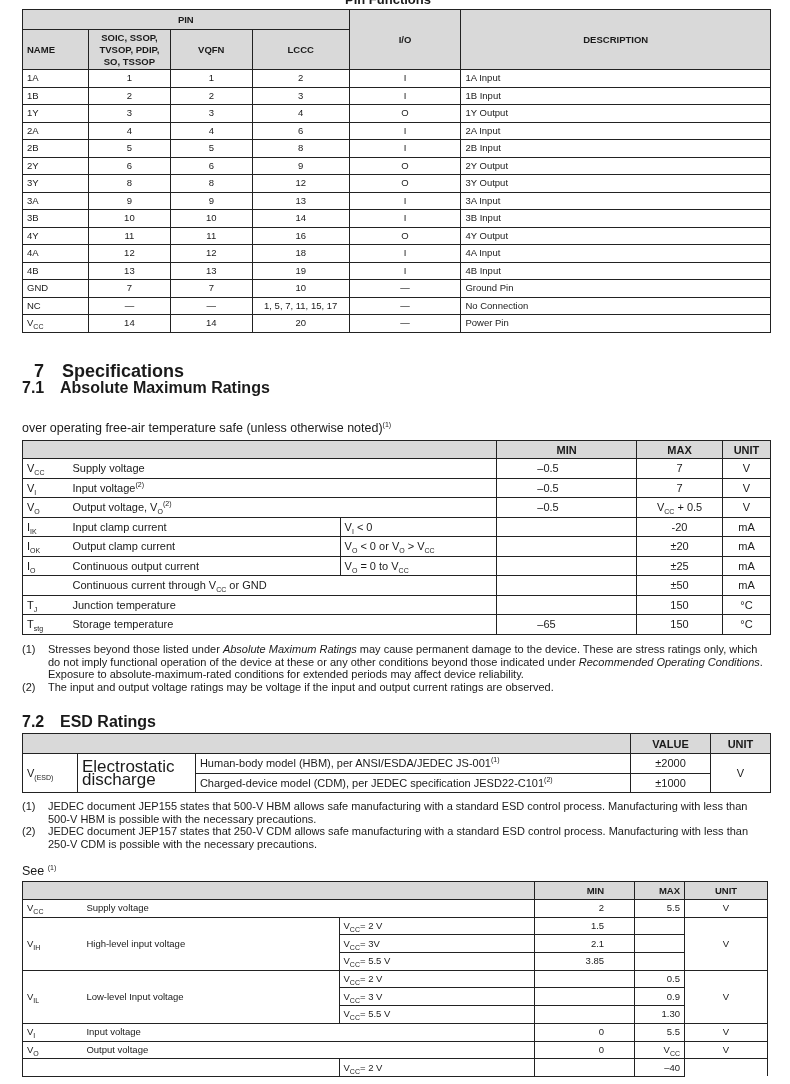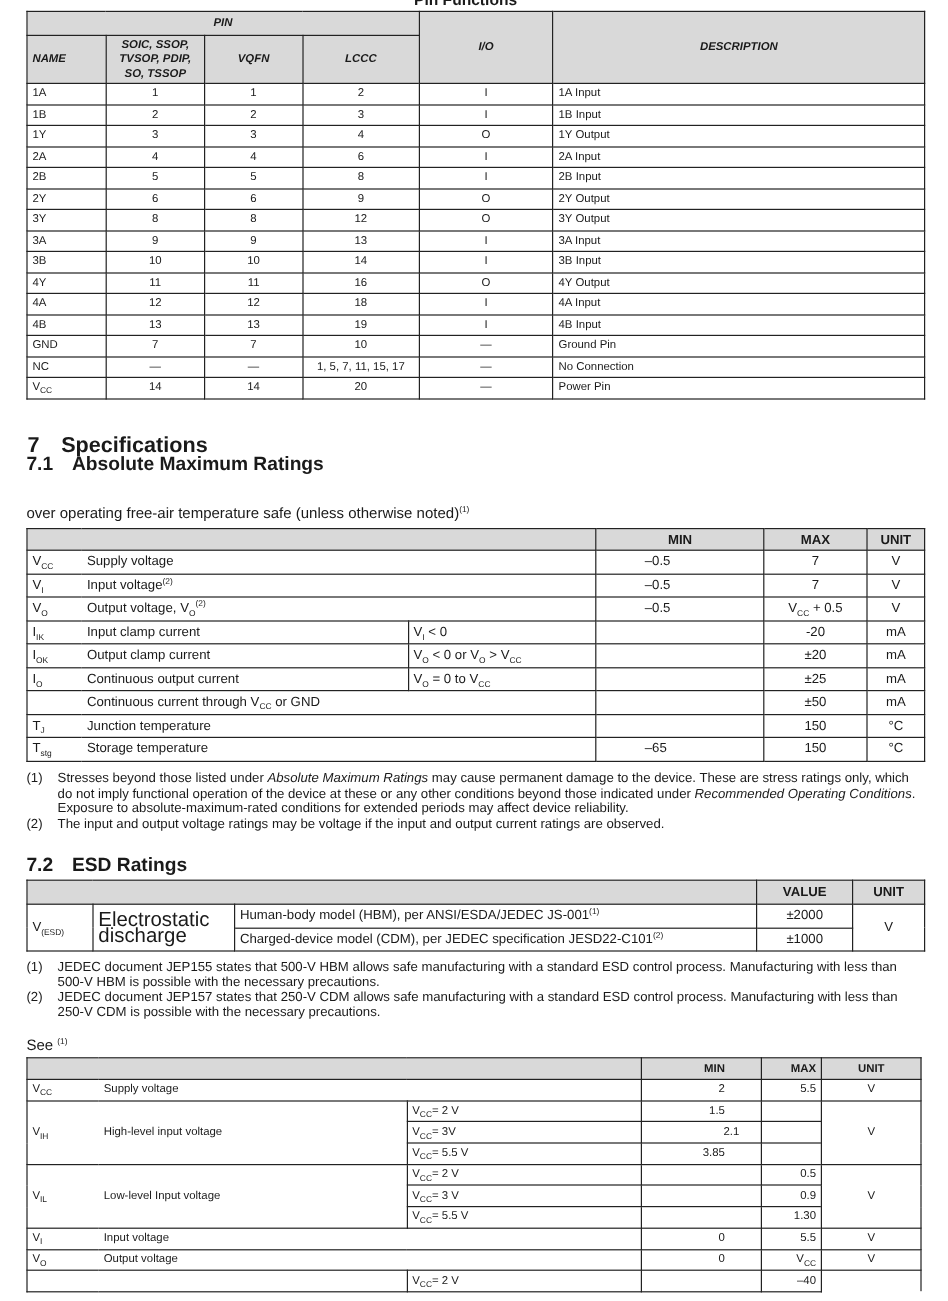--- a/index.html
+++ b/index.html
@@ -7,21 +7,21 @@
   .abs { position:absolute; }
   table { border-collapse:collapse; position:absolute; }
   td, th { border:1.3px solid #222; padding:0 4px; font-size:10px; line-height:12px; }
   th { background:#d9d9d9; font-weight:bold; }
   .c { text-align:center; }
   .r { text-align:right; }
   sub, sup { font-size:7px; line-height:0; }
   
   #pin-table { left:22px; top:9px; width:749px; }
   #pin-table td { height:16.5px; font-size:9.5px; }
-  #pin-table th { font-size:9.5px;font-style:italic; }
+  #pin-table th { font-size:9.5px; }
   .pin-title { left:345px; top:-8px; font-weight:bold; font-size:13px; }
   h1.sec { position:absolute; margin:0; font-size:18px; font-weight:bold; }
   h2.sec { position:absolute; margin:0; font-size:16px; font-weight:bold; }
   .num { display:inline-block; width:28px; }
   .num2 { display:inline-block; width:38px; }
   .note { position:absolute; font-size:11px; line-height:12.5px; }
   .note .lbl { position:absolute; left:0; }
   .note .txt { margin-left:26px; display:block; }
   #amr-table { left:22px; top:440px; width:749px; }
   #amr-table td { height:18.5px; font-size:11px; }
@@ -177,21 +177,21 @@
         <td><span>V</span><sub>CC</sub></td>
         <td class="c">14</td>
         <td class="c">14</td>
         <td class="c">20</td>
         <td class="c">—</td>
         <td>Power Pin</td>
       </tr>
     </tbody>
 </table>
 
-<h1 class="sec" style="left:23px;top:361px"><span class="num">7</span><span>Specifications</span></h1>
+<h1 class="sec" style="left:34px;top:361px"><span class="num">7</span><span>Specifications</span></h1>
 
 <h2 class="sec" style="left:22px;top:379px"><span class="num2">7.1</span><span>Absolute Maximum Ratings</span></h2>
 
 <div class="abs" style="left:22px;top:421px;font-size:12.5px"><span>over operating free-air temperature safe (unless otherwise noted)</span><sup>(1)</sup></div>
 
 <table id="amr-table">
   <colgroup>
     <col style="width:46px">
       <col style="width:272px">
       <col style="width:157px">
@@ -361,21 +361,21 @@
       <tr>
         <td rowspan="3" style="border-right:none">V<sub>IH</sub></td>
         <td rowspan="3" style="border-left:none">High-level input voltage</td>
         <td>V<sub>CC</sub>= 2 V</td>
         <td class="r" style="padding-right:30px">1.5</td>
         <td class="r"></td>
         <td rowspan="3" class="c">V</td>
       </tr>
       <tr>
         <td>V<sub>CC</sub>= 3V</td>
-        <td class="r" style="padding-right:18px">2.1</td>
+        <td class="r" style="padding-right:30px">2.1</td>
         <td class="r"></td>
       </tr>
       <tr>
         <td>V<sub>CC</sub>= 5.5 V</td>
         <td class="r" style="padding-right:30px">3.85</td>
         <td class="r"></td>
       </tr>
       <tr>
         <td rowspan="3" style="border-right:none">V<sub>IL</sub></td>
         <td rowspan="3" style="border-left:none">Low-level Input voltage</td>

